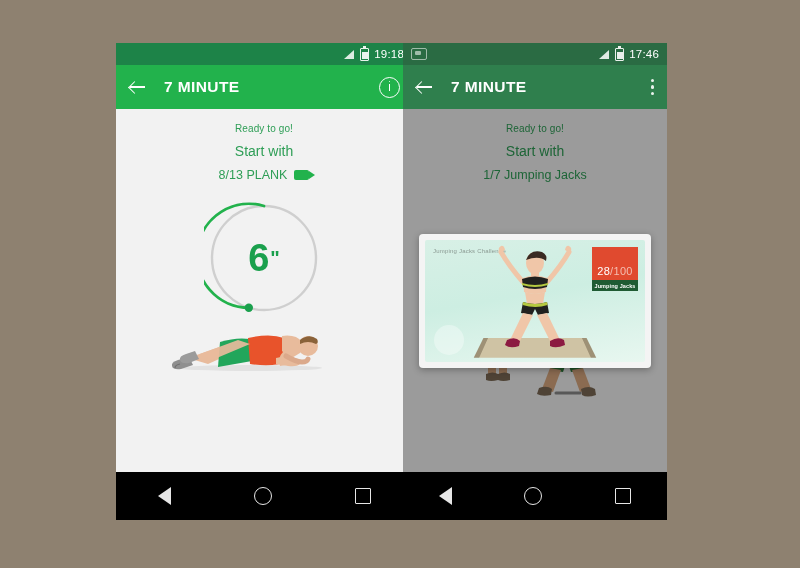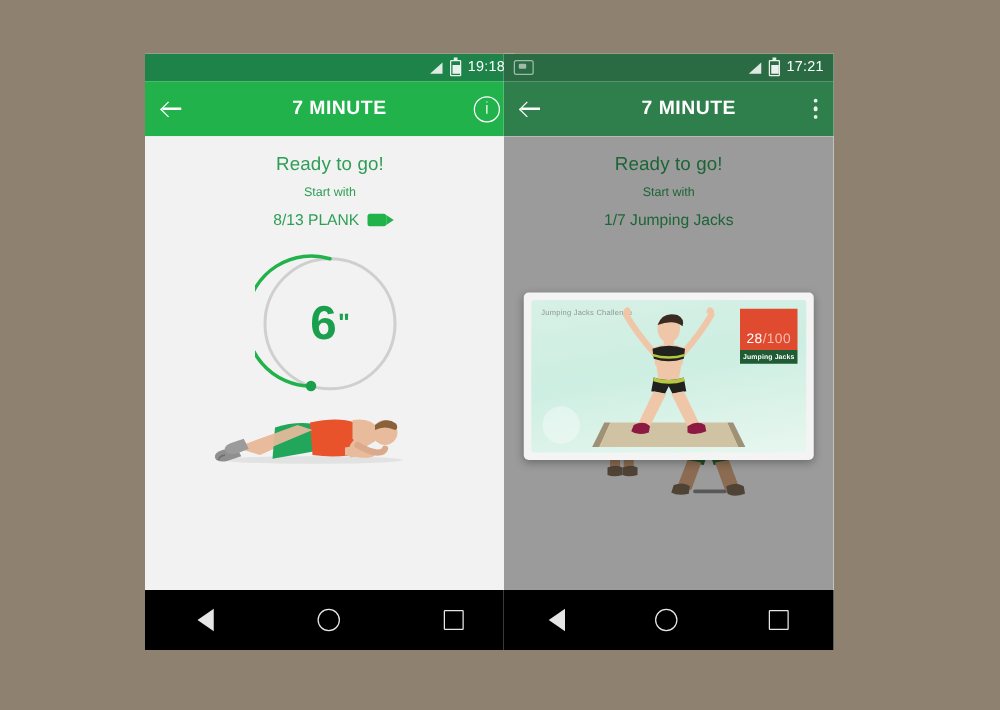--- a/index.html
+++ b/index.html
@@ -32,40 +32,40 @@
   .ico-battery{width:7px;height:11px;border:1.4px solid rgba(255,255,255,.9);border-radius:1px;position:relative;}
   .ico-battery:before{content:"";position:absolute;left:1.4px;top:-2.6px;width:3px;height:2px;background:rgba(255,255,255,.9);}
   .ico-battery:after{content:"";position:absolute;left:.5px;bottom:.5px;right:.5px;height:60%;background:rgba(255,255,255,.9);}
   .ico-sim{width:14px;height:10px;border:1.4px solid rgba(255,255,255,.55);border-radius:2px;position:relative;}
   .ico-sim:after{content:"";position:absolute;left:3px;top:2px;width:6px;height:4px;background:rgba(255,255,255,.55);border-radius:1px;}
 
   
   .toolbar{height:44px;display:flex;align-items:center;padding:0 12px;color:#fff;}
   .tb-green{background:#22b24c;}
   .tb-dim{background:#2f7f4d;}
-  .tb-title{font-size:15.5px;font-weight:bold;letter-spacing:.4px;margin-left:16px;flex:1;text-align:center;}
+  .tb-title{font-size:15.5px;font-weight:bold;letter-spacing:.4px;margin-left:16px;flex:1;}
   .ico-back{width:20px;height:20px;position:relative;flex:none;}
   .ico-back:before{content:"";position:absolute;left:2px;top:9px;width:15px;height:1.8px;background:#fff;}
   .ico-back:after{content:"";position:absolute;left:2px;top:5.5px;width:8px;height:8px;
     border-left:1.8px solid #fff;border-bottom:1.8px solid #fff;transform:rotate(45deg);}
   .ico-info{width:19px;height:19px;border:1.6px solid #fff;border-radius:50%;position:relative;flex:none;}
   .ico-info:before{content:"";position:absolute;left:50%;margin-left:-.9px;top:3px;width:1.8px;height:1.8px;background:#fff;border-radius:50%;}
   .ico-info:after{content:"";position:absolute;left:50%;margin-left:-.9px;top:6.5px;width:1.8px;height:6.5px;background:#fff;}
   .ico-kebab{width:4px;height:18px;position:relative;flex:none;}
   .ico-kebab i{position:absolute;left:0;width:3.2px;height:3.2px;background:rgba(255,255,255,.9);border-radius:50%;}
   .ico-kebab i:nth-child(1){top:1px;}
   .ico-kebab i:nth-child(2){top:7.4px;}
   .ico-kebab i:nth-child(3){top:13.8px;}
 
   
   .screen{position:relative;height:363px;background:#f2f2f2;overflow:hidden;}
   #phone-right .screen{background:#f2f2f2;}
 
-  .hint{text-align:center;color:#2e9e56;font-size:15px;padding-top:14px;letter-spacing:.1px;}
-  .hint2{text-align:center;color:#2e9e56;font-size:10px;padding-top:9px;}
+  .hint{text-align:center;color:#2e9e56;font-size:10px;padding-top:14px;letter-spacing:.1px;}
+  .hint2{text-align:center;color:#2e9e56;font-size:14px;padding-top:9px;}
   .hint3{text-align:right;color:#2e9e56;font-size:12.5px;padding-top:9px;
          display:flex;align-items:center;justify-content:center;gap:7px;}
 
   .ico-video{width:15px;height:10px;background:#22b24c;border-radius:2px;position:relative;display:inline-block;flex:none;}
   .ico-video:after{content:"";position:absolute;right:-6px;top:1px;width:0;height:0;
     border-top:4px solid transparent;border-bottom:4px solid transparent;border-left:6px solid #22b24c;}
 
   
   .timerwrap{position:relative;width:120px;height:120px;margin:16px auto 0;}
   .timerwrap svg{position:absolute;left:0;top:0;}
@@ -184,21 +184,21 @@
 
   <div class="phone" id="phone-right">
 
     <div class="statusbar st-dim">
       <div class="sb-left">
         <span class="ico-sim"></span>
       </div>
       <div class="sb-right">
         <span class="ico-signal"></span>
         <span class="ico-battery"></span>
-        <span class="sb-time">17:21</span>
+        <span class="sb-time">17:46</span>
       </div>
     </div>
 
     <div class="toolbar tb-dim">
       <span class="ico-back"></span>
       <span class="tb-title">7 MINUTE</span>
       <span class="ico-kebab">
           <i></i>
           <i></i>
           <i></i>

